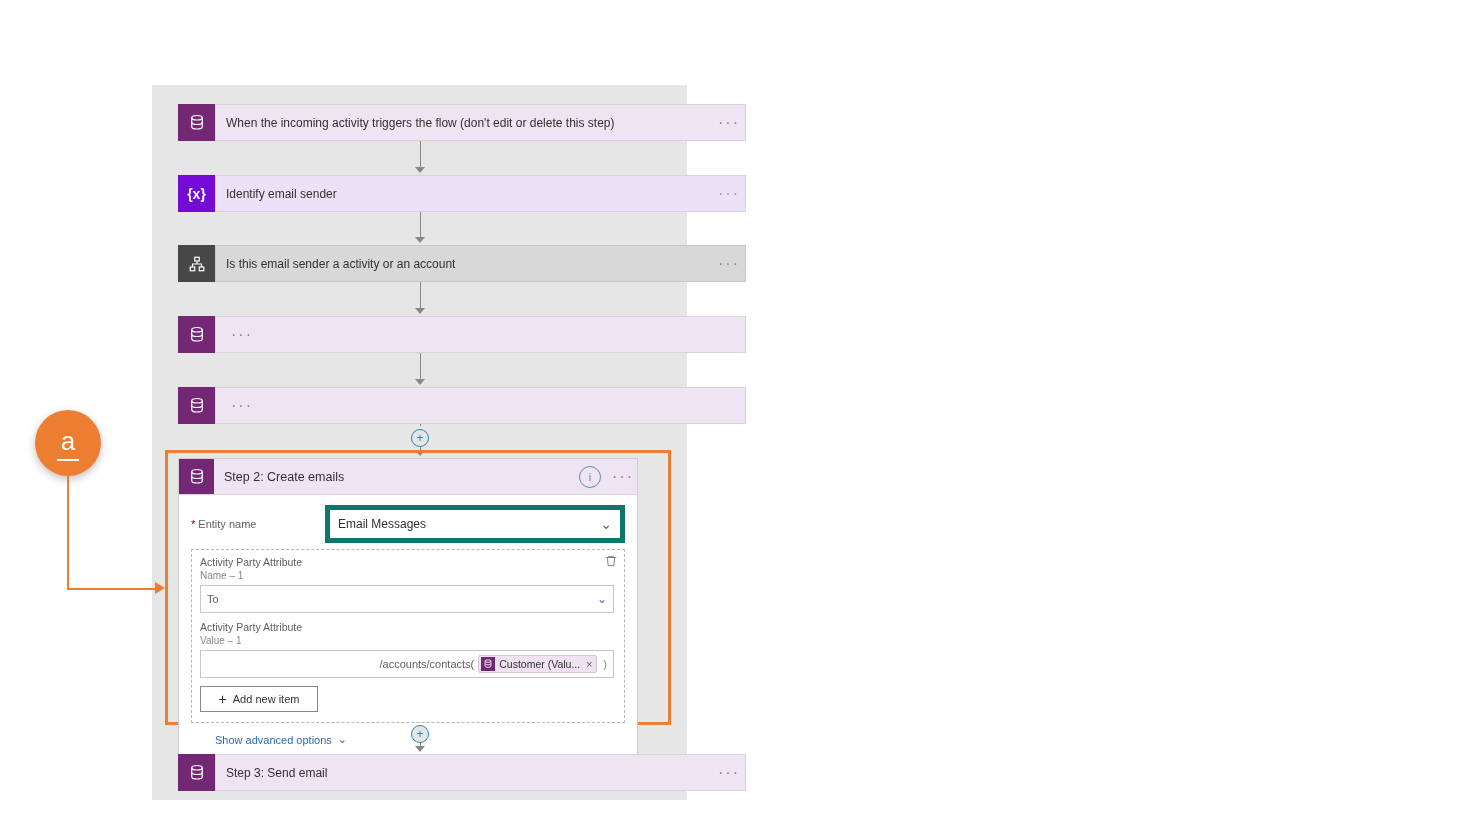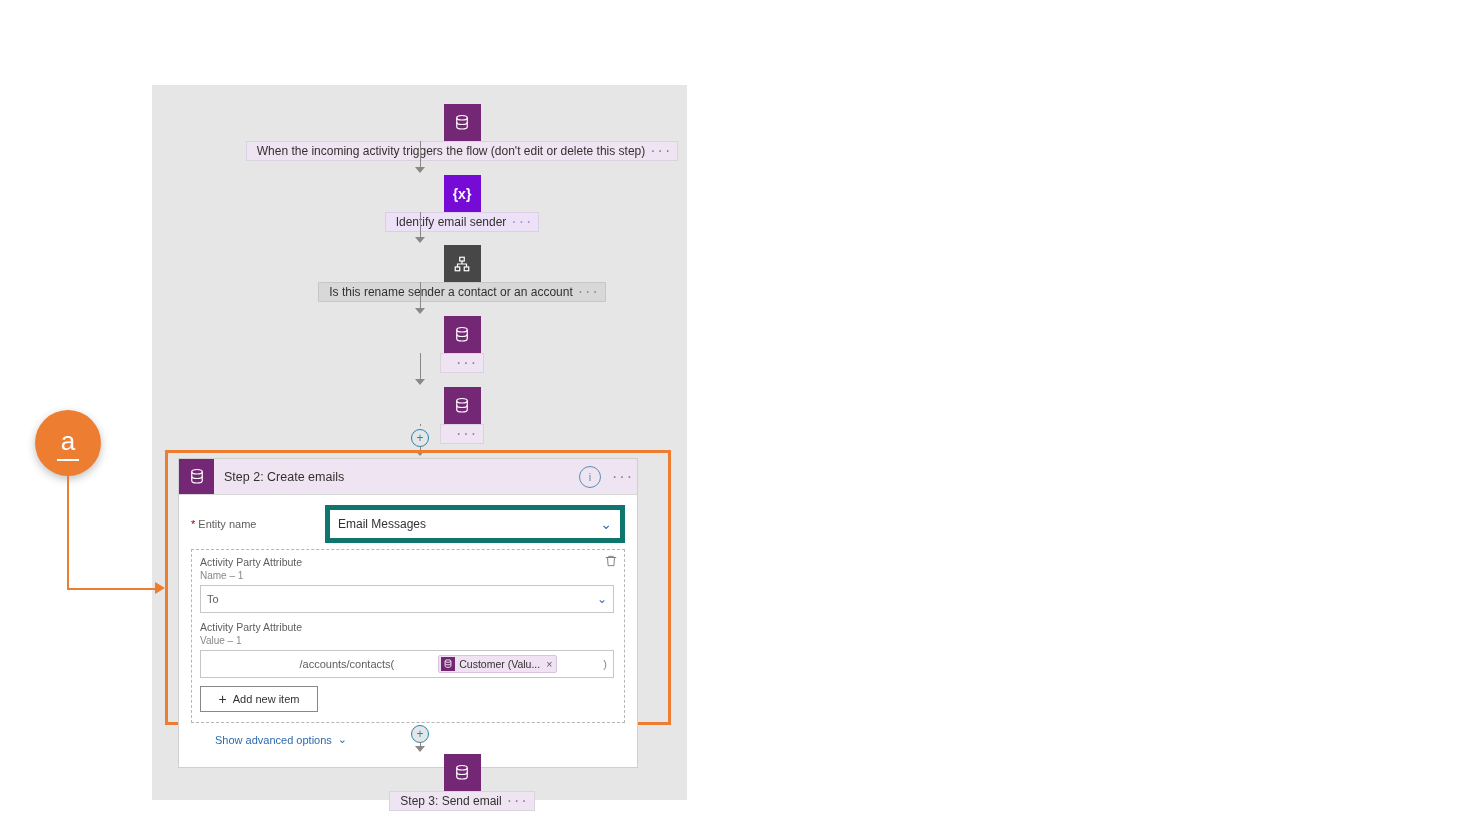--- a/index.html
+++ b/index.html
@@ -1,18 +1,18 @@
 <!DOCTYPE html>
 <html><head>
 <meta charset="utf-8">
 <style>
   html,body{margin:0;padding:0;background:#fff;font-family:"Segoe UI",Arial,sans-serif;font-size:12px;color:#323130;}
   .page{position:relative;width:1474px;height:830px;}
   .panel{position:absolute;left:152px;top:85px;width:535px;height:715px;background:#e6e6e6;}
-  .step{position:absolute;left:178px;width:568px;height:37px;display:flex;align-items:center;flex-direction:column;}
+  .step{position:absolute;left:178px;width:568px;height:37px;display:flex;align-items:center;}
   .step .icon{width:37px;height:37px;display:flex;align-items:center;justify-content:center;flex:0 0 37px;}
   .step .body{flex:1 1 auto;height:100%;display:flex;align-items:center;padding-left:10px;border:1px solid rgba(0,0,0,.08);box-sizing:border-box;}
   .step .body .label{flex:1 1 auto;white-space:nowrap;overflow:hidden;text-overflow:ellipsis;font-size:12px;color:#323130;}
   .step .dots{width:32px;text-align:center;font-size:16px;letter-spacing:2px;cursor:pointer;}
   
   .step.db .icon{background:#742774;color:#fff;}
   .step.db .body{background:#efe4f2;}
   .step.db .dots{color:#a06eae;}
   
   .step.var .icon{background:#770bd6;color:#fff;font-weight:bold;font-size:14px;}
@@ -111,21 +111,21 @@
   <div class="step sw" style="top:245px;">
     <div class="icon">
       <svg class="ico" viewBox="0 0 24 24" fill="none" stroke="#fff" stroke-width="1.6">
           <rect x="9" y="3" width="6" height="5"></rect>
           <rect x="3" y="16" width="6" height="5"></rect>
           <rect x="15" y="16" width="6" height="5"></rect>
           <path d="M12 8v4M12 12H6v4M12 12h6v4"></path>
         </svg>
     </div>
     <div class="body">
-      <div class="label">Is this rename sender a contact or an account</div>
+      <div class="label">Is this email sender a activity or an account</div>
       <div class="dots">···</div>
     </div>
   </div>
   <div class="arrow" style="left:410px;top:282px;">
       <div class="shaft" style="height:26px;"></div>
       <div class="head"></div>
     </div>
 
   <div class="step db" style="top:316px;">
     <div class="icon">
@@ -197,21 +197,21 @@
         </div>
         <div class="dashlbl">Activity Party Attribute</div>
         <div class="sublbl">Name – 1</div>
         <div class="inbox" style="width:400px;">
           <span class="txt">To</span>
           <span class="chev2">⌄</span>
         </div>
 
         <div class="dashlbl" style="margin-top:8px;">Activity Party Attribute</div>
         <div class="sublbl">Value – 1</div>
-        <div class="inbox" style="width:400px;gap:40px;">
+        <div class="inbox" style="width:400px;">
           <span class="txt">/accounts/contacts(</span>
           <span class="token">
             <span class="ticon">
               <svg width="10" height="10" viewBox="0 0 24 24" fill="none" stroke="#fff" stroke-width="2">
                   <ellipse cx="12" cy="5" rx="7" ry="3"></ellipse>
                   <path d="M5 5v6c0 1.66 3.13 3 7 3s7-1.34 7-3V5"></path>
                   <path d="M5 11v6c0 1.66 3.13 3 7 3s7-1.34 7-3v-6"></path>
                 </svg>
             </span>
             <span>Customer (Valu...</span>

